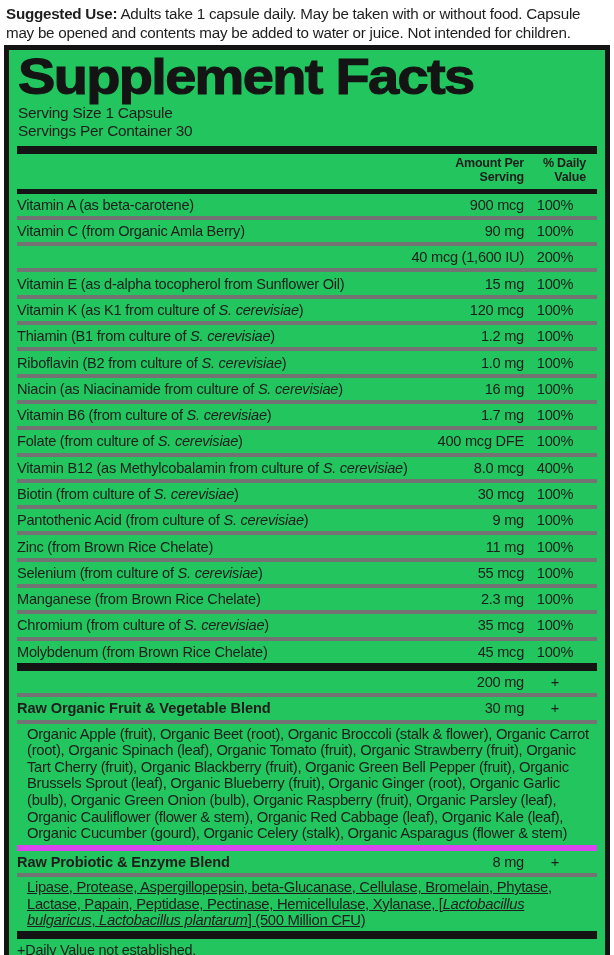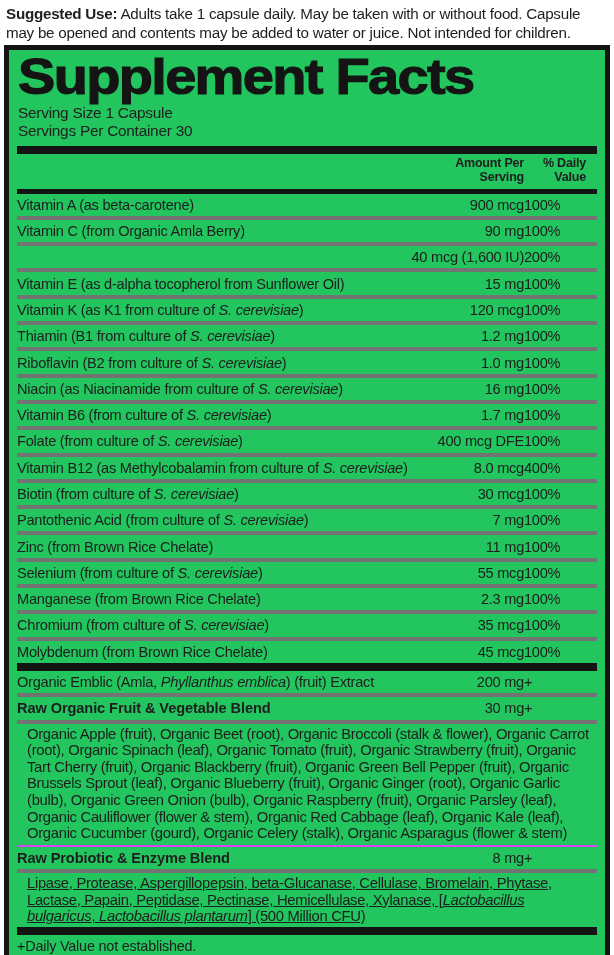--- a/index.html
+++ b/index.html
@@ -73,32 +73,32 @@
     border-bottom: 4px solid #737373;
     font-size: 14.6px;
     letter-spacing: -0.25px;
     white-space: nowrap;
   }
   .row .name { flex: 0 0 auto; }
   .row .fill { flex: 1 1 auto; }
   .row .amt { flex: 0 0 auto; text-align: right; }
   .row .dv {
     width: 73px; flex-shrink: 0;
-    text-align: left; padding-right: 11px;
+    text-align: center; padding-right: 11px;
     box-sizing: border-box;
   }
   #nutrient-rows .row:last-child { border-bottom: none; }
   .row.bold-row .name { font-weight: bold; letter-spacing: -0.1px; }
 
   .blend-detail {
     padding: 2px 4px 3px 10px;
     font-size: 14.8px;
     line-height: 16.6px;
     letter-spacing: -0.3px;
-    border-bottom: 2px solid #d946ef;
+    border-bottom: 6px solid #d946ef;
   }
   .blend-detail.no-border { border-bottom: none; padding-bottom: 2px; text-decoration: underline; }
 
   .footnote {
     font-size: 14.4px;
     letter-spacing: -0.2px;
     padding: 3px 0 2px 0;
   }
   .other-ing {
     margin: 4px 6px 0 6px;
@@ -198,21 +198,21 @@
       </div>
       <div class="row">
         <span class="name">Biotin (from culture of <i>S. cerevisiae</i>)</span>
         <span class="fill"></span>
         <span class="amt">30 mcg</span>
         <span class="dv">100%</span>
       </div>
       <div class="row">
         <span class="name">Pantothenic Acid (from culture of <i>S. cerevisiae</i>)</span>
         <span class="fill"></span>
-        <span class="amt">7 mg</span>
+        <span class="amt">9 mg</span>
         <span class="dv">100%</span>
       </div>
       <div class="row">
         <span class="name">Zinc (from Brown Rice Chelate)</span>
         <span class="fill"></span>
         <span class="amt">11 mg</span>
         <span class="dv">100%</span>
       </div>
       <div class="row">
         <span class="name">Selenium (from culture of <i>S. cerevisiae</i>)</span>
@@ -236,21 +236,20 @@
         <span class="name">Molybdenum (from Brown Rice Chelate)</span>
         <span class="fill"></span>
         <span class="amt">45 mcg</span>
         <span class="dv">100%</span>
       </div>
     </div>
 
   <div class="bar thick8"></div>
 
   <div class="row">
-    <span class="name">Organic Emblic (Amla, <i>Phyllanthus emblica</i>) (fruit) Extract</span>
     <span class="fill"></span>
     <span class="amt">200 mg</span>
     <span class="dv">+</span>
   </div>
 
   <div class="row bold-row">
     <span class="name">Raw Organic Fruit &amp; Vegetable Blend</span>
     <span class="fill"></span>
     <span class="amt">30 mg</span>
     <span class="dv">+</span>

